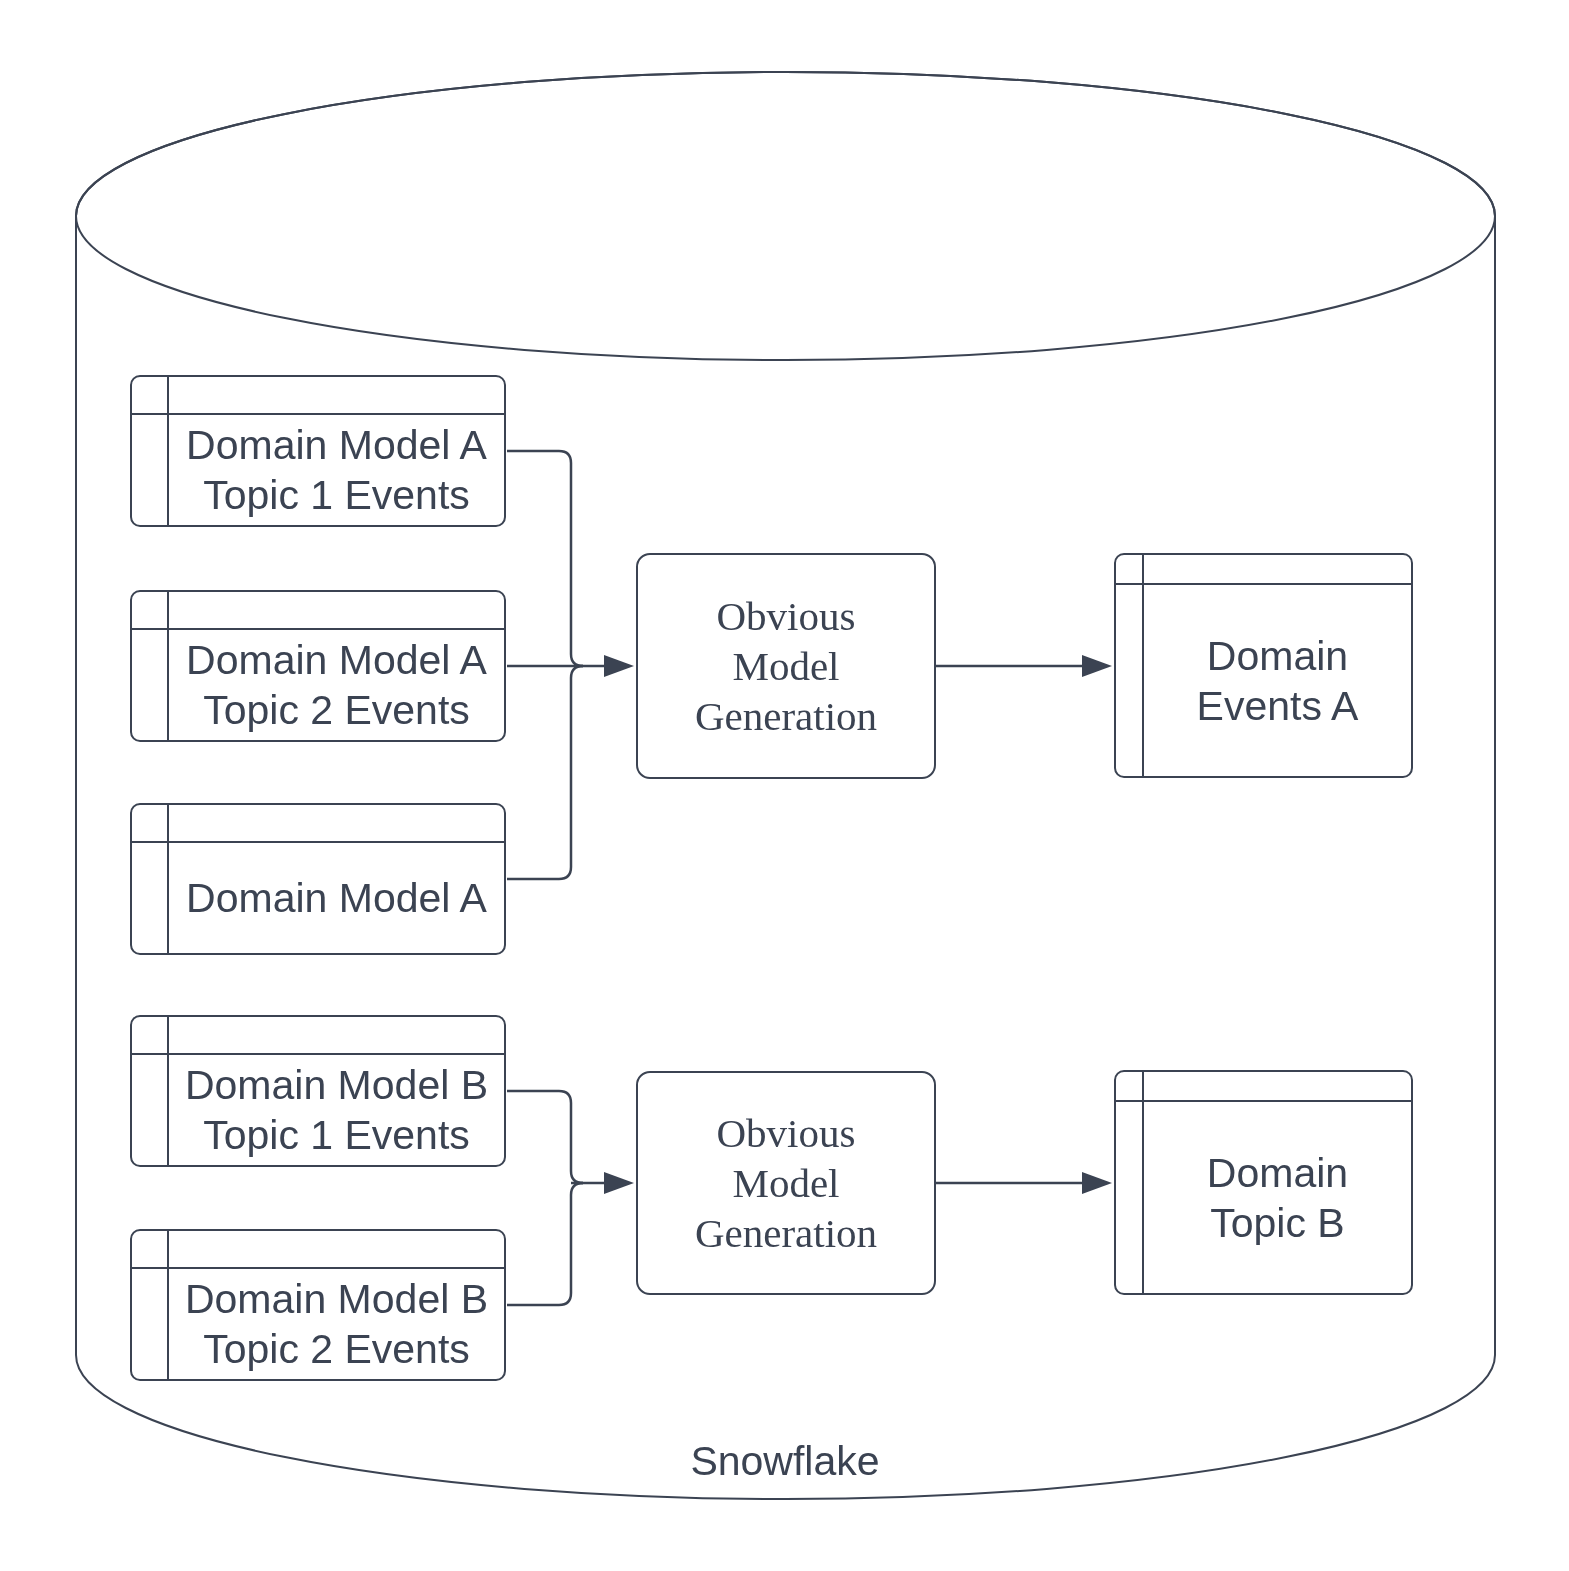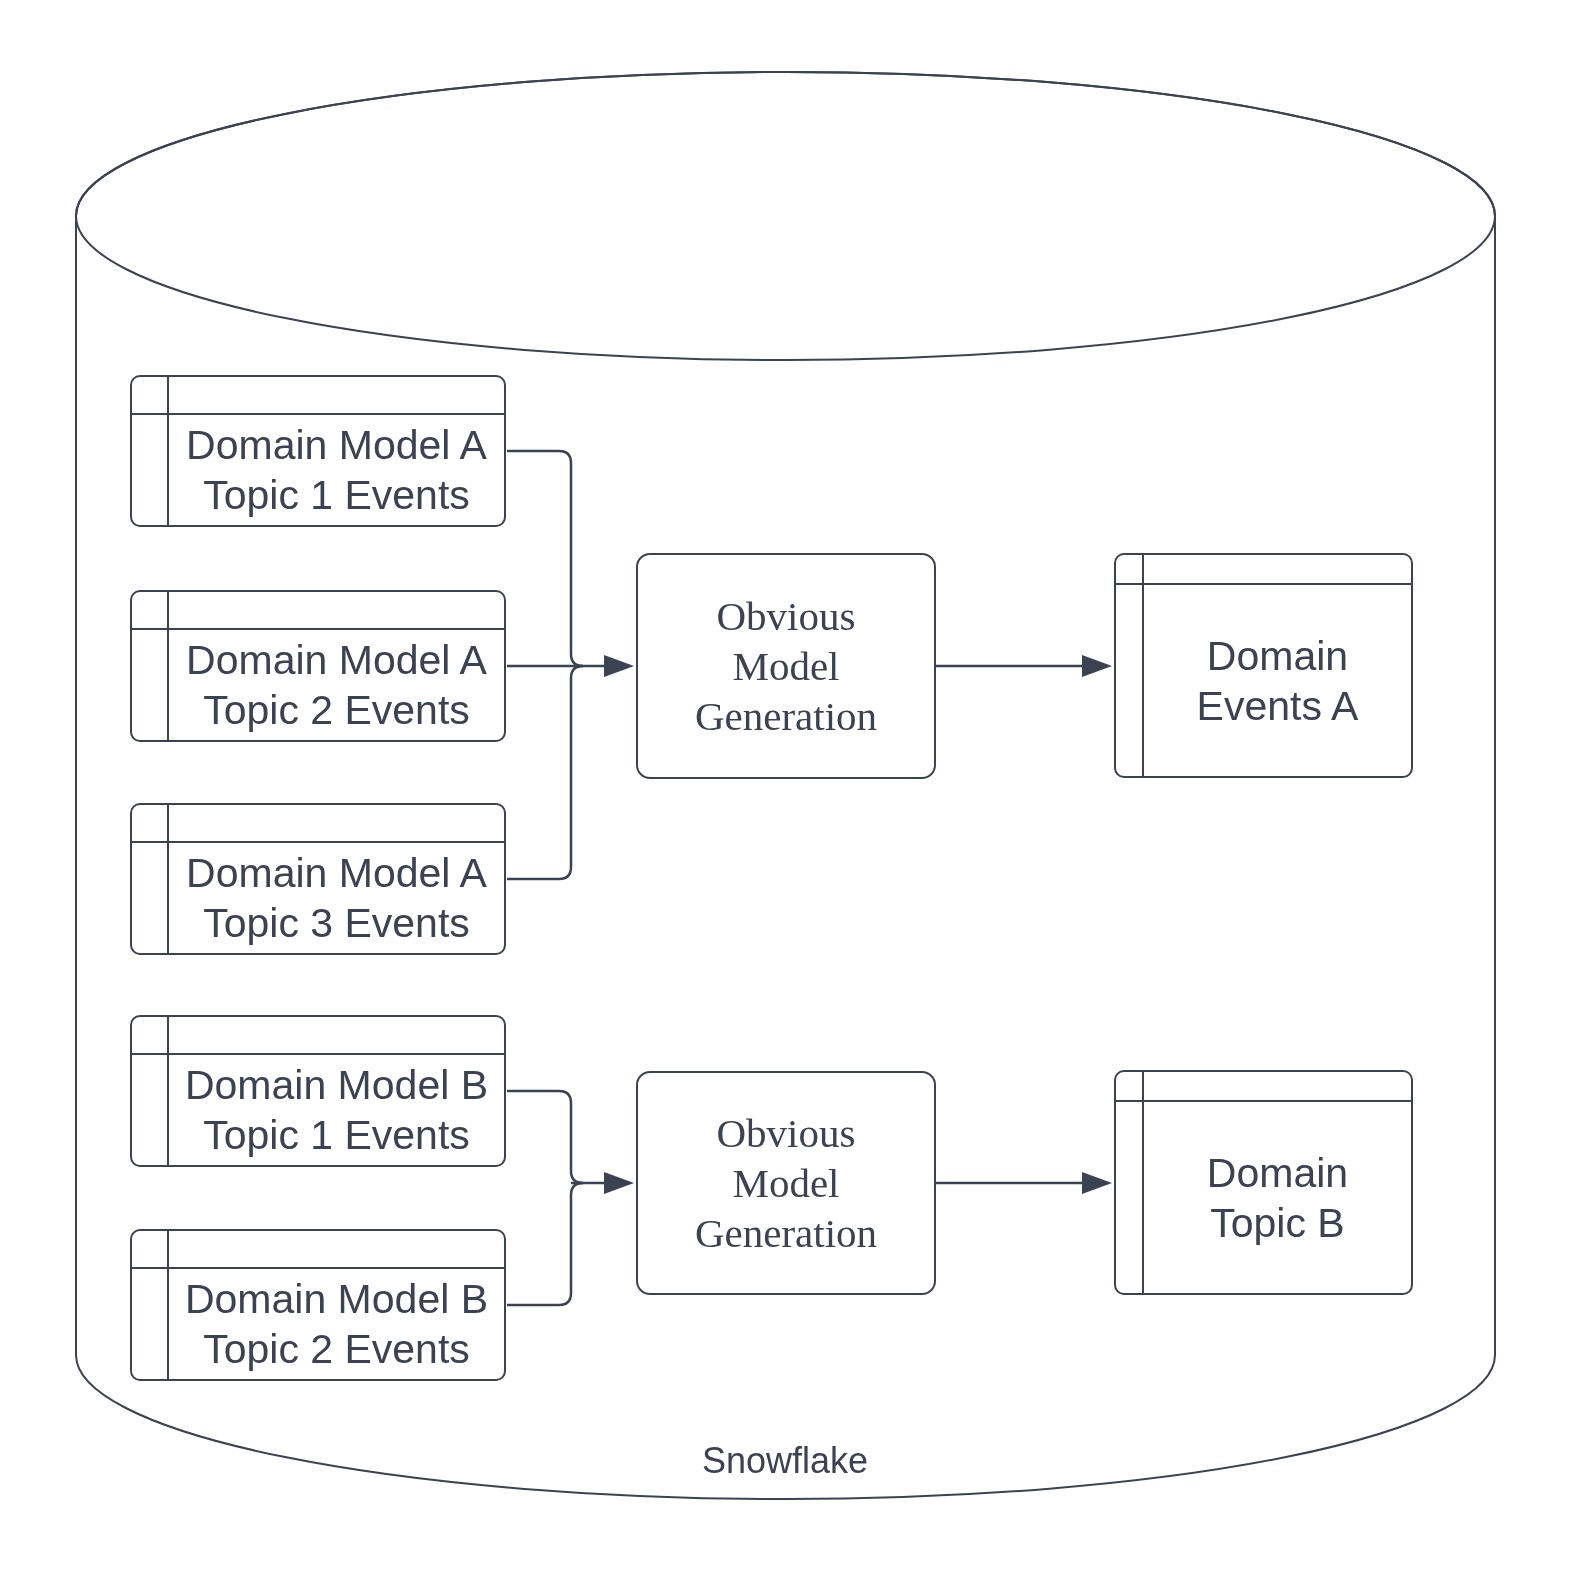--- a/index.html
+++ b/index.html
@@ -80,21 +80,21 @@
     font-family: Liberation Serif, serif;
   }
   
   .cylinder-label {
     position: absolute;
     left: 535px;
     top: 1436px;
     width: 500px;
     height: 50px;
     text-align: center;
-    font-size: 36px;
+    font-size: 41px;
     line-height: 50px;
   }
 </style>
 </head>
 <body>
 
 <div class="canvas">
 
   <svg class="wires" viewBox="0 0 1569 1571">
     <g fill="none" stroke="#3b4352" stroke-width="2">
@@ -138,21 +138,20 @@
       <span>Domain Model A</span>
       <span>Topic 2 Events</span>
     </div>
   </div>
 
   <div class="table-box big" style="left:130px; top:803px; width:376px; height:152px">
     <div class="head-line"></div>
     <div class="col-line"></div>
     <div class="table-label">
       <span>Domain Model A</span>
-      <span>Topic 3 Events</span>
     </div>
   </div>
 
   <div class="table-box big" style="left:130px; top:1015px; width:376px; height:152px">
     <div class="head-line"></div>
     <div class="col-line"></div>
     <div class="table-label">
       <span>Domain Model B</span>
       <span>Topic 1 Events</span>
     </div>

